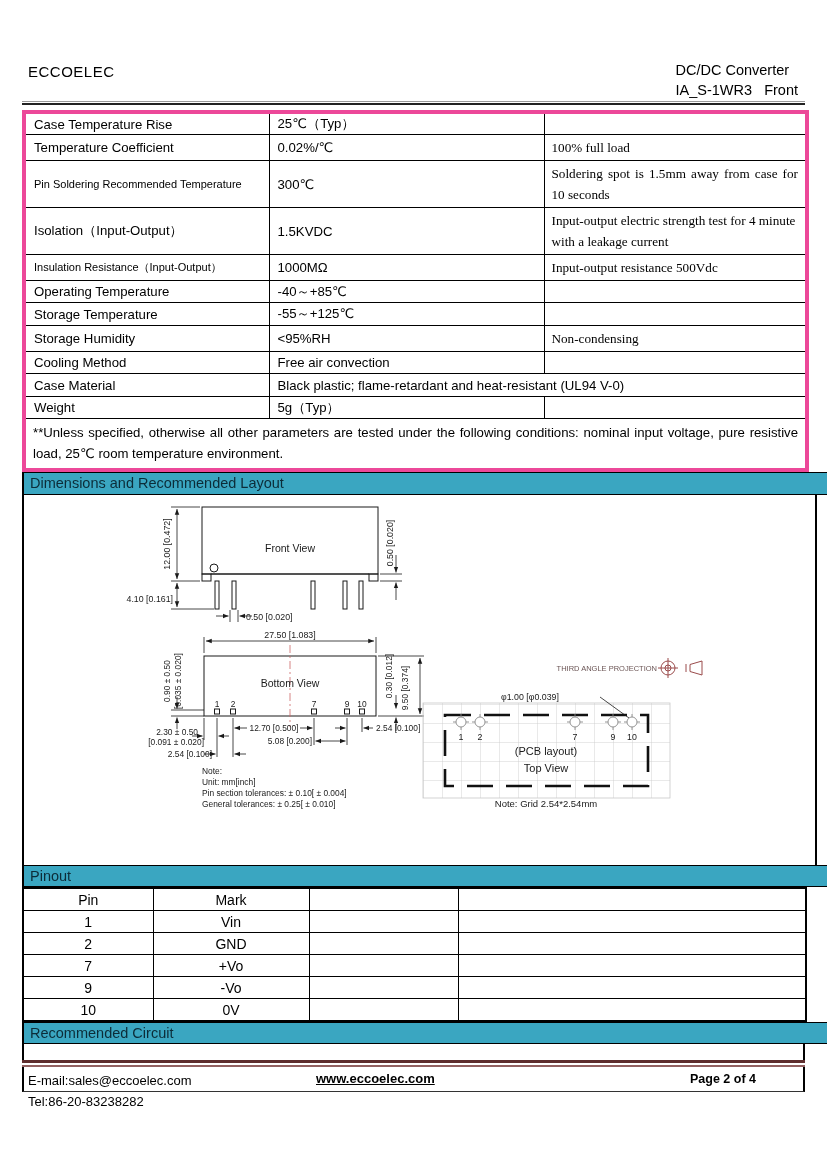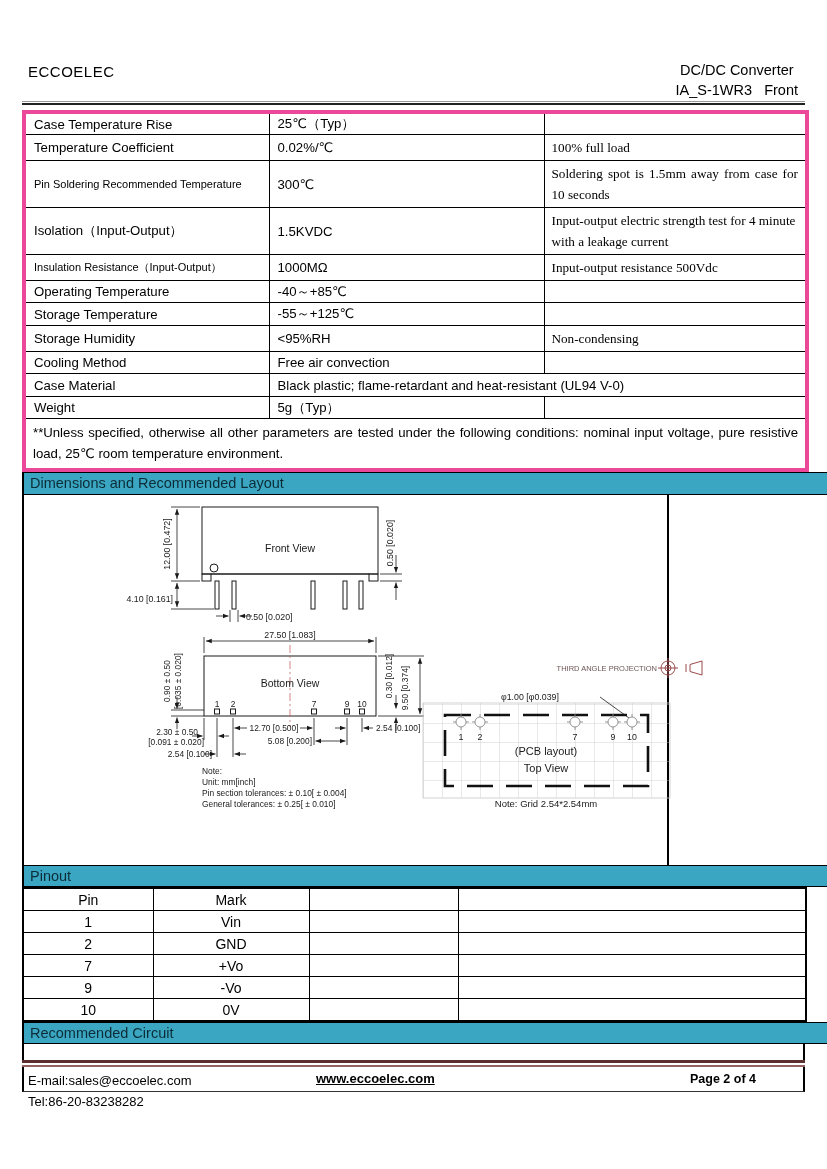--- a/index.html
+++ b/index.html
@@ -1,41 +1,41 @@
 <!DOCTYPE html>
 <html><head>
 <meta charset="utf-8">
 <style>
   html,body{margin:0;padding:0;background:#ffffff;}
   body{width:827px;height:1169px;position:relative;font-family:"Liberation Sans","DejaVu Sans",sans-serif;color:#000;}
   .page{position:absolute;inset:0;background:#fff;overflow:hidden;}
 
   
   .brand{position:absolute;left:28px;top:63px;font-size:15px;letter-spacing:.5px;}
-  .doc-title{position:absolute;right:29px;top:60px;text-align:center;font-size:14.5px;line-height:20px;}
+  .doc-title{position:absolute;right:29px;top:60px;text-align:left;font-size:14.5px;line-height:20px;}
   .doc-title .t2{white-space:pre;}
   .hrule{position:absolute;left:22px;top:101px;width:783px;}
   .hrule .a{height:1px;background:#9a9a9a;margin-bottom:1px;}
   .hrule .b{height:2px;background:#222;}
 
   
   .content{position:absolute;left:22px;top:110px;width:783px;}
   table{border-collapse:collapse;table-layout:fixed;width:783px;}
   .spec{border:4px solid #ec4899;font-size:13.2px;}
   .spec td{border:1px solid #000;padding:1px 8px;vertical-align:middle;overflow:hidden;}
   .spec td.note{padding:2px 7px;line-height:21px;font-family:Liberation Serif, serif;}
   .spec .j{text-align:justify;}
   .small{font-size:11px;}
   .h22{height:22px}.h23{height:23px}.h43{height:43px}.h44{height:44px}.h45{height:45px}
   .footnote-cell{line-height:21px;padding:3px 7px 4px 7px !important;text-align:justify;margin-left:35px;}
 
   .bar{box-sizing:border-box;width:825px;background:#3aa6c1;border-left:2px solid #000;border-right:2px solid #000;border-top:1px solid #000;border-bottom:1px solid #000;color:#0c2c38;font-size:14.5px;padding:2px 0 0 6px;}
   .bar.h23{height:23px}.bar.h22{height:22px}
 
-  .draw-cell{box-sizing:border-box;width:647px;height:370px;border-left:2px solid #000;border-right:2px solid #000;position:relative;background:#fff;}
+  .draw-cell{box-sizing:border-box;width:795px;height:370px;border-left:2px solid #000;border-right:2px solid #000;position:relative;background:#fff;}
 
   .pins{border:2px solid #000;font-size:14px;}
   .pins td{border:1px solid #000;height:21px;text-align:center;vertical-align:middle;padding:0 4px;}
 
   .empty-cell{box-sizing:border-box;width:783px;height:48px;border-left:2px solid #000;border-right:2px solid #000;border-bottom:1px solid #333;}
 
   
   .frule{position:absolute;left:22px;top:1060px;width:783px;}
   .frule .a{height:3px;background:#5e2d2d;}
   .frule .g{height:2px;background:#fff;}

